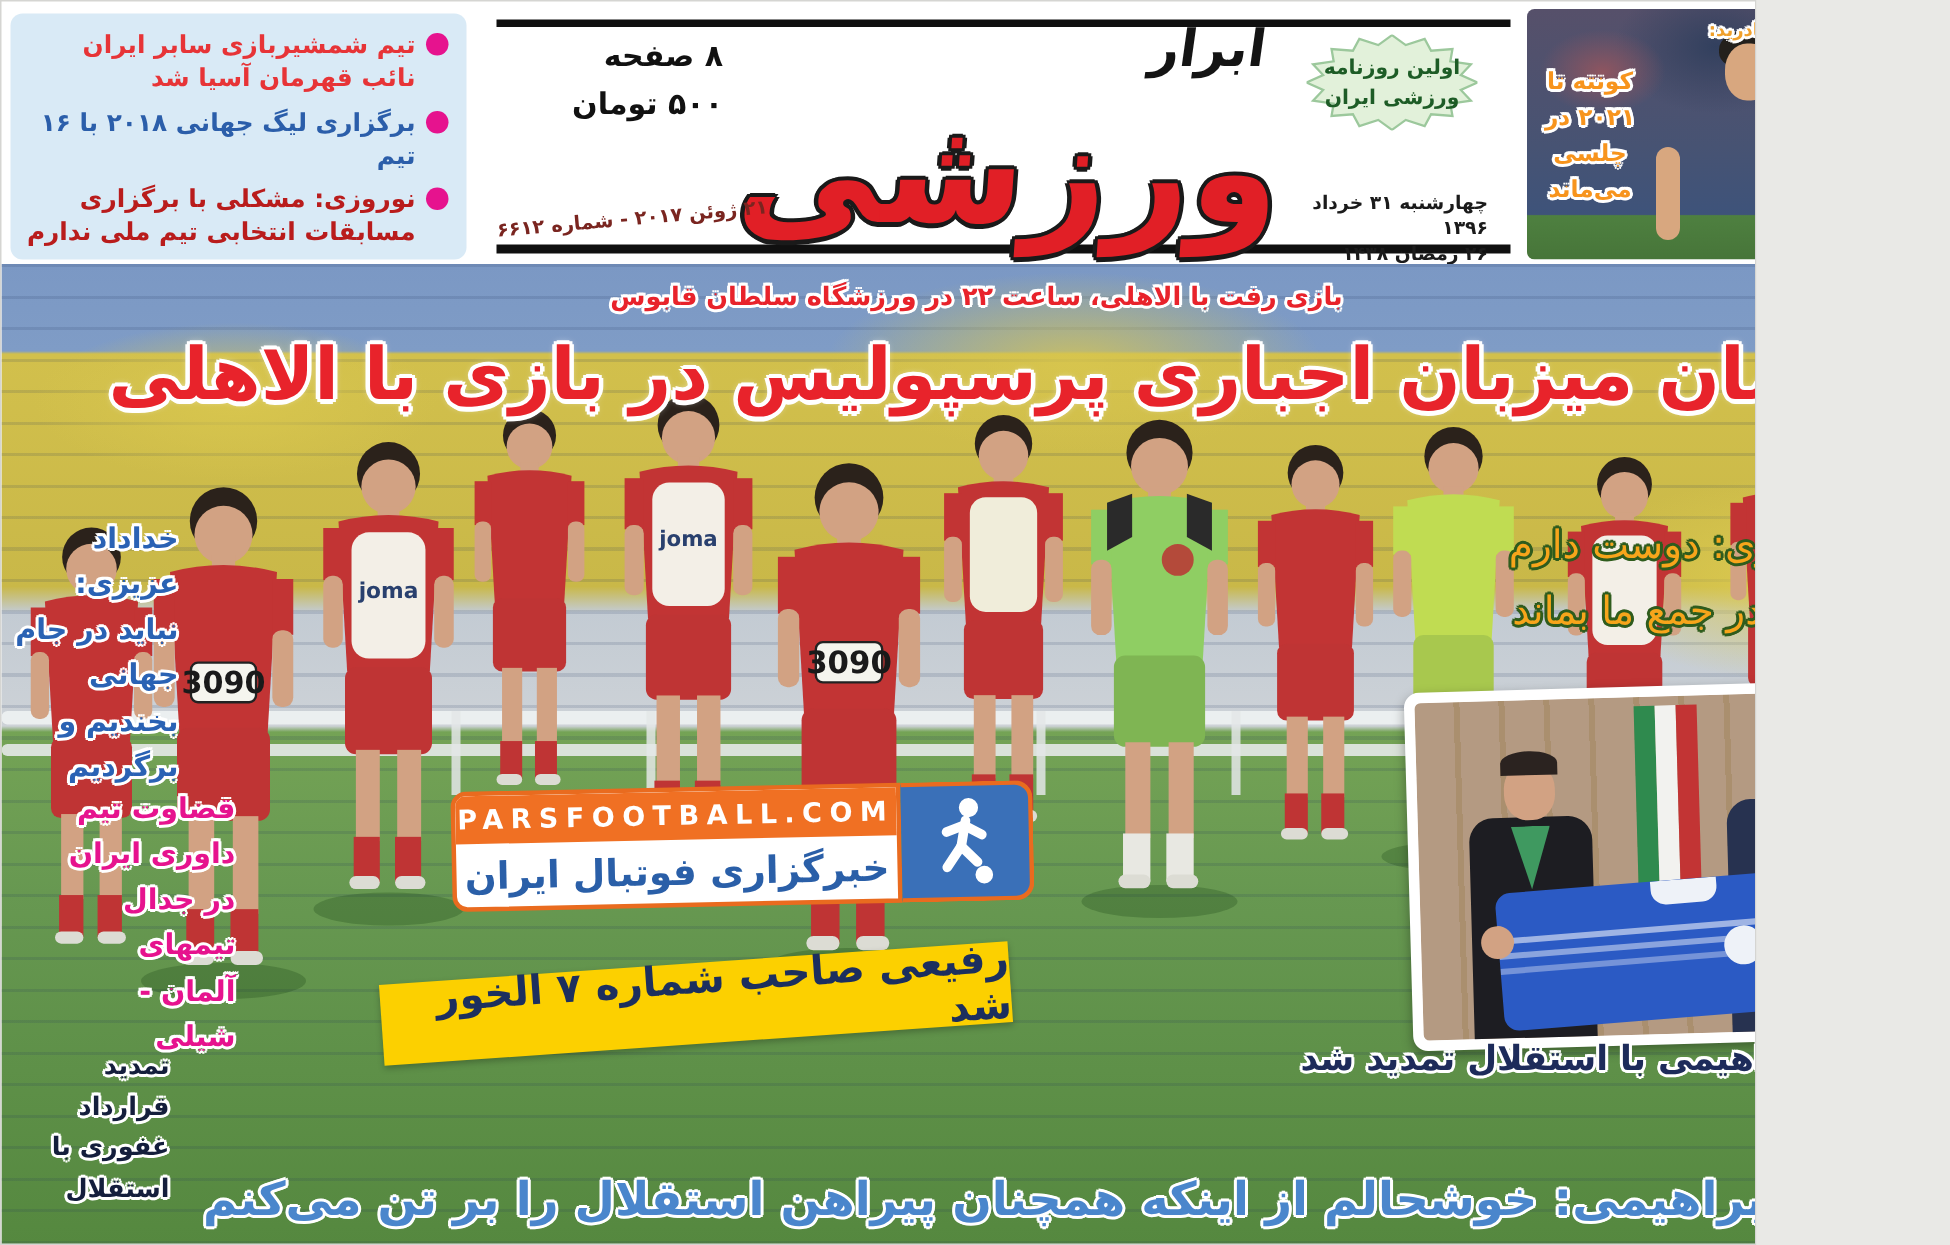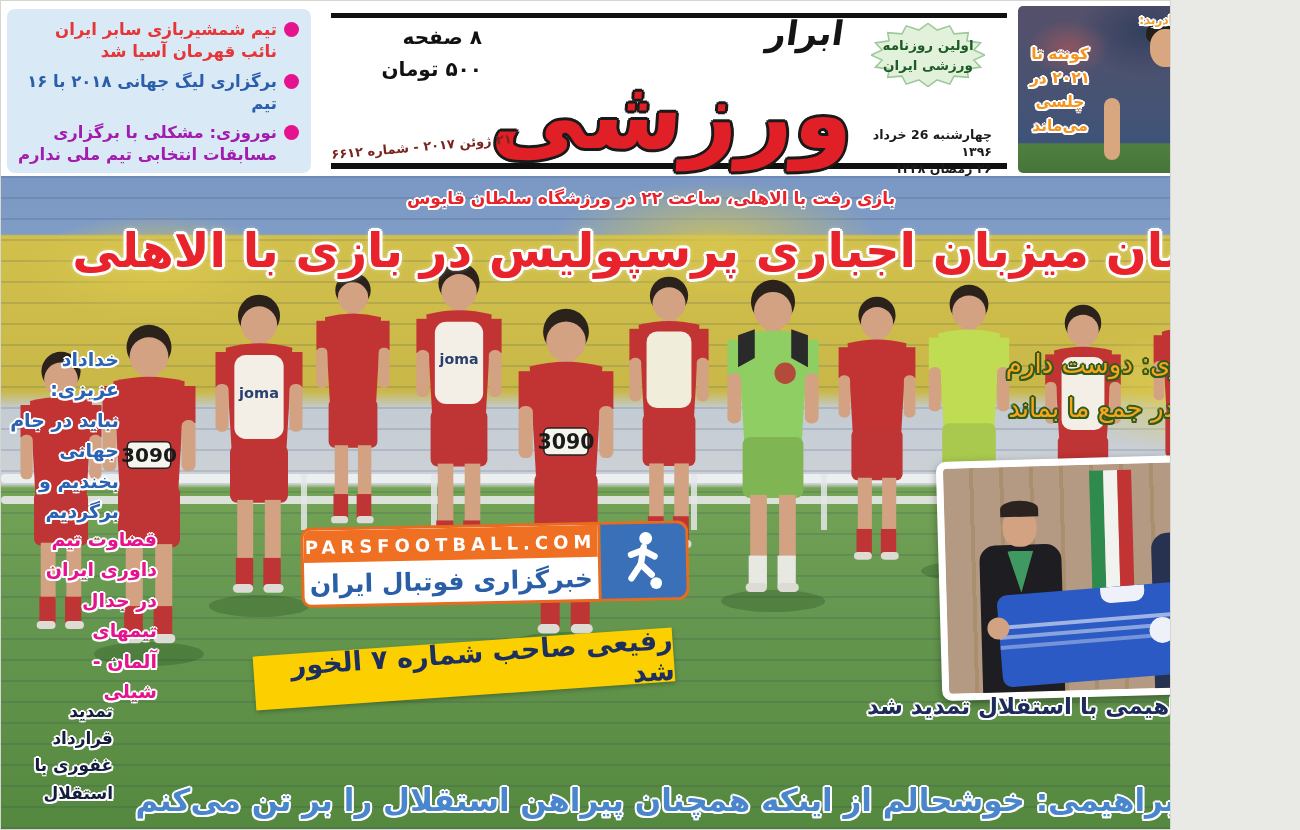--- a/index.html
+++ b/index.html
@@ -99,21 +99,21 @@
 
   <div class="abs news-panel">
     <div class="news-item" style="color:#e73437">
       <span class="bullet"></span>
       <span>تیم شمشیربازی سابر ایران نائب قهرمان آسیا شد</span>
     </div>
     <div class="news-item" style="color:#2b5eaa">
       <span class="bullet"></span>
       <span>برگزاری لیگ جهانی ۲۰۱۸ با ۱۶ تیم</span>
     </div>
-    <div class="news-item" style="color:#a21caf">
+    <div class="news-item" style="color:#b91c1c">
       <span class="bullet"></span>
       <span>نوروزی: مشکلی با برگزاری مسابقات انتخابی تیم ملی ندارم</span>
     </div>
   </div>
 
   <div class="abs rule" style="left:330px;top:12px;width:676px;height:5px;"></div>
   <div class="abs rule" style="left:330px;top:162px;width:676px;height:6px;"></div>
 
   <div class="abs price rtl">
     <div>۸ صفحه</div>
@@ -131,21 +131,21 @@
     <svg width="114" height="64" viewBox="0 0 112 62">
       <polygon fill="#e2f1da" stroke="#9cc89c" stroke-width="1.5" points="112,31 101.1,35.9 107.7,42.9 94.2,44.9 95.6,52.9 81.6,51.8 77.4,59.6 65,55.5 56,62 47,55.5 34.6,59.6 30.4,51.8 16.4,52.9 17.8,44.9 4.3,42.9 10.9,35.9 0,31 10.9,26.1 4.3,19.1 17.8,17.1 16.4,9.1 30.4,10.2 34.6,2.4 47,6.5 56,0 65,6.5 77.4,2.4 81.6,10.2 95.6,9.1 94.2,17.1 107.7,19.1 101.1,26.1"></polygon>
     </svg>
     <div class="badge-text rtl">
       <span>اولین روزنامه</span>
       <span>ورزشی ایران</span>
     </div>
   </div>
 
   <div class="abs dates rtl">
-    <div>چهارشنبه 26 خرداد ۱۳۹۶</div>
+    <div>چهارشنبه ۳۱ خرداد ۱۳۹۶</div>
     <div>۲۶ رمضان ۱۴۳۸</div>
   </div>
 
   <div class="abs ron-box">
     <div class="ron-fig">
       <div class="ron-hair"></div>
       <div class="ron-face"></div>
       <div class="ron-arm" style="left:-6px;"></div>
       <div class="ron-arm" style="right:-6px;"></div>
     </div>

